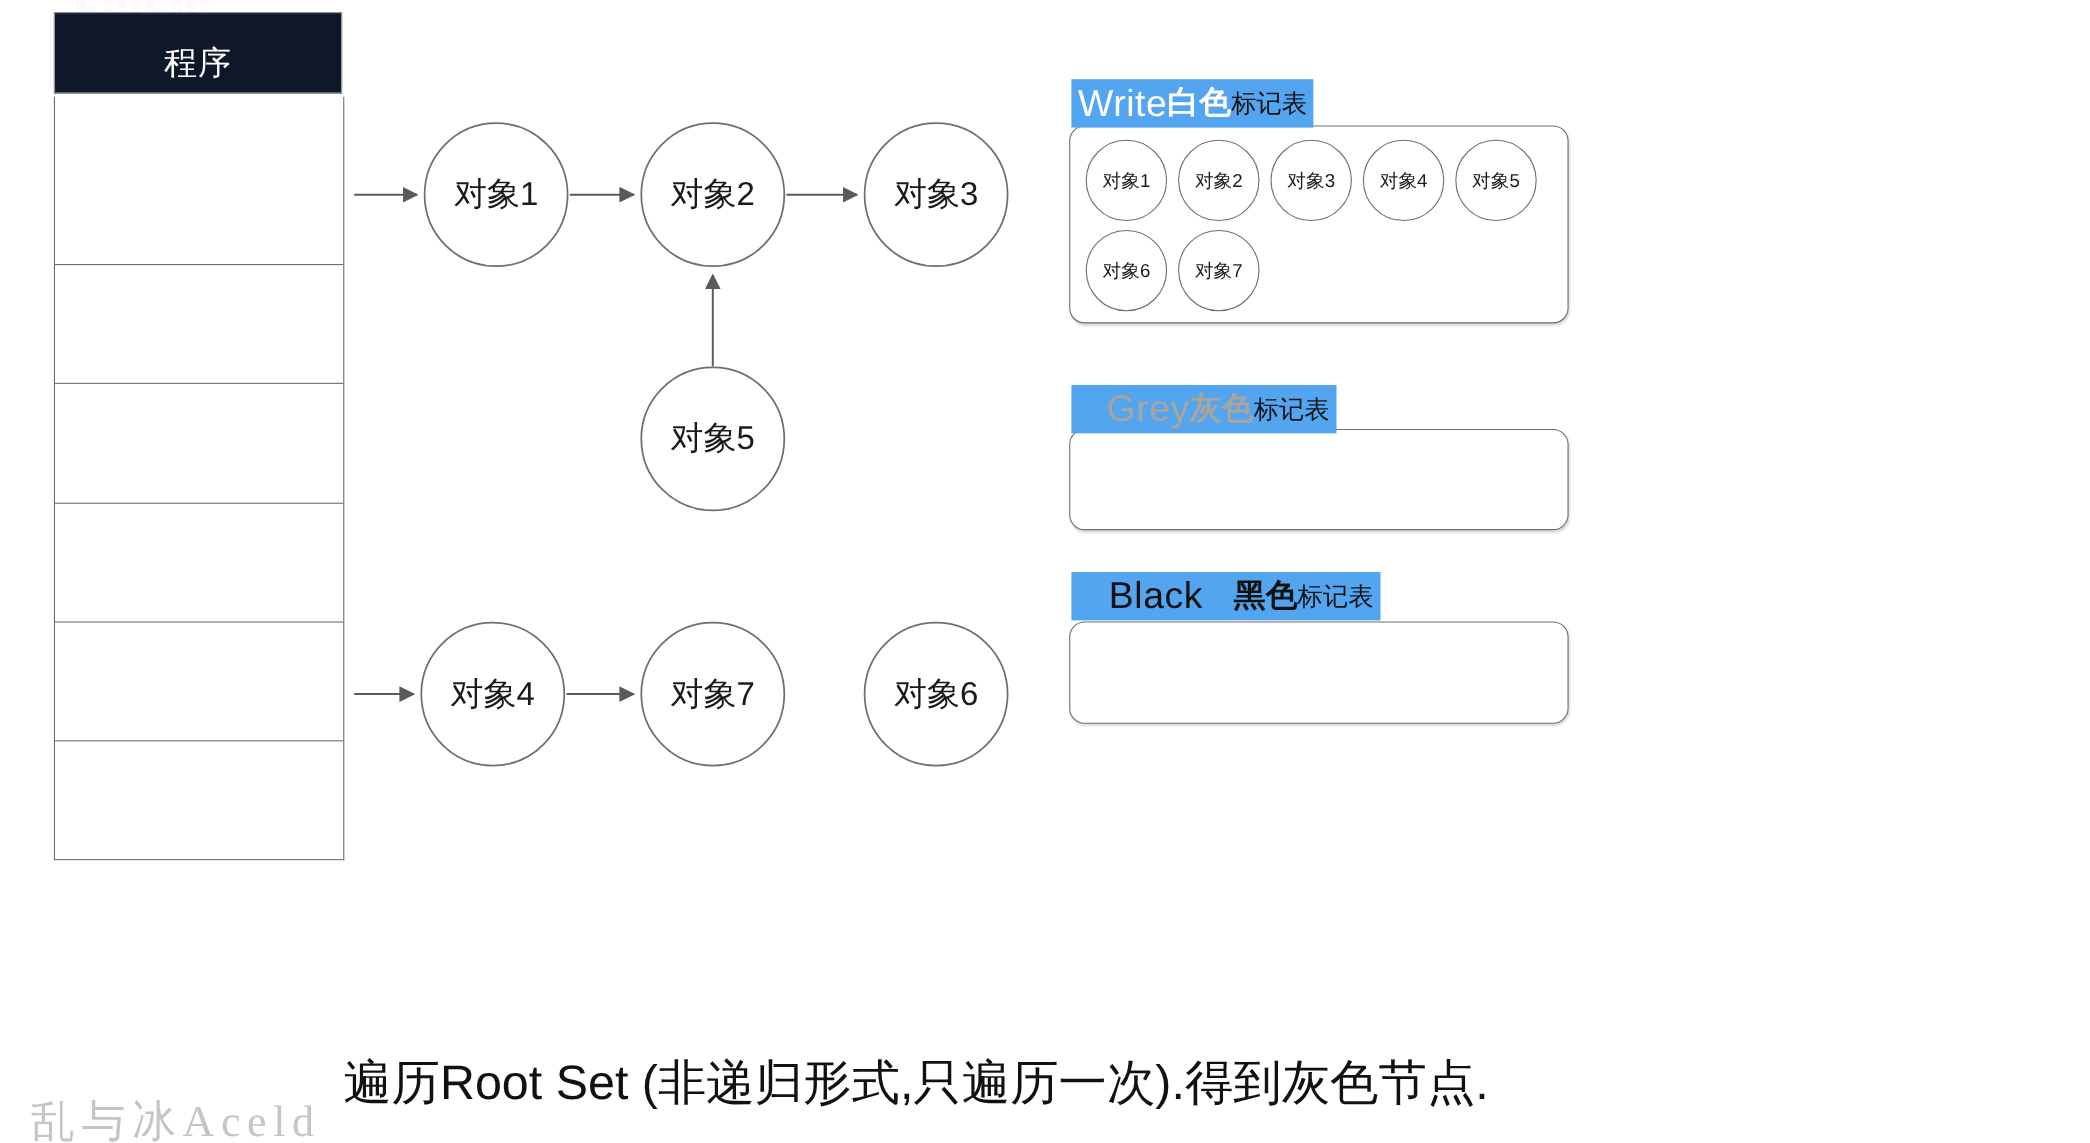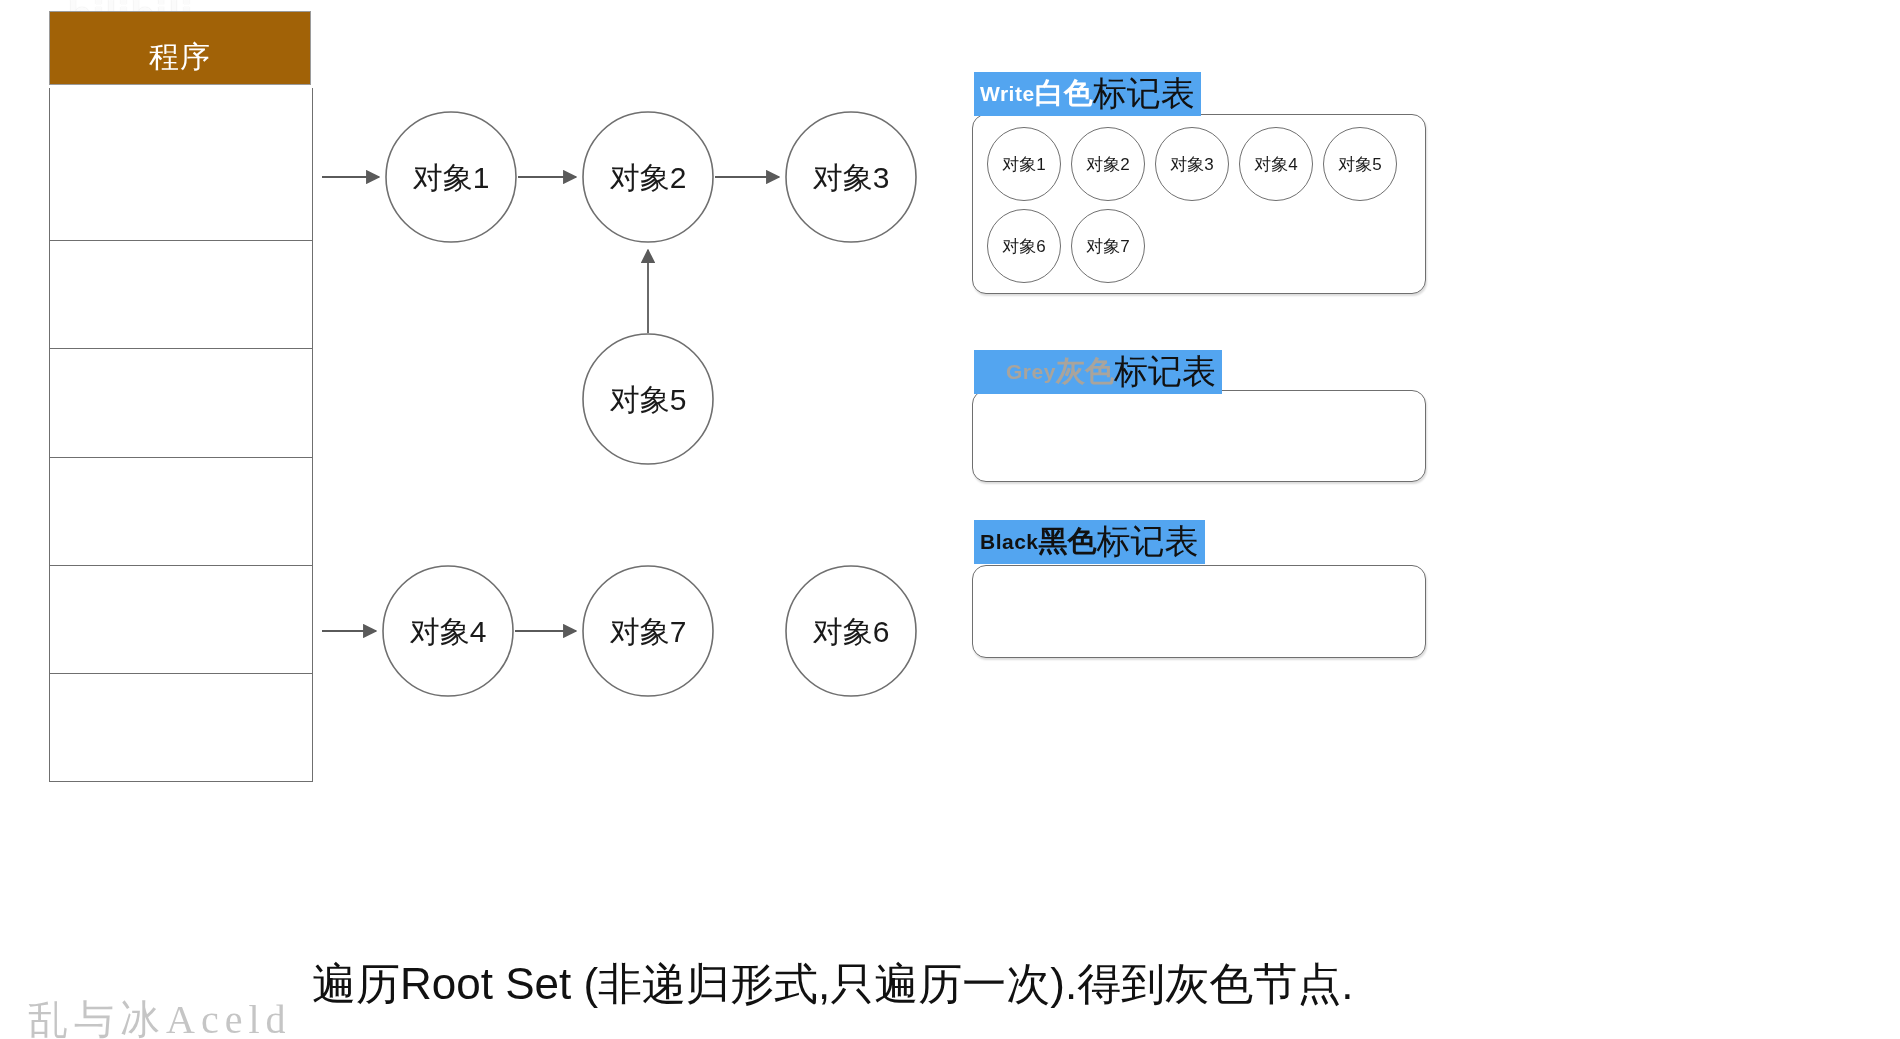--- a/index.html
+++ b/index.html
@@ -58,21 +58,21 @@
     user-select: none;
   }
 
   
   .program-box {
     position: absolute;
     left: 49px;
     top: 11px;
     width: 262px;
     height: 74px;
-    background: #a16207;
+    background: #0f172a;
     border: 1px solid #9a9a9a;
     box-sizing: border-box;
     display: flex;
     align-items: flex-end;
     justify-content: center;
     padding-bottom: 6px;
   }
   .program-box span {
     color: #ffffff;
     font-size: 30px;
@@ -152,36 +152,36 @@
     top: 0;
     height: 44px;
     padding: 0 6px;
     background: #53A5F0;
     display: flex;
     align-items: center;
     white-space: nowrap;
     box-sizing: border-box;
   }
   .mark-header .kw {
-    font-size: 21px;
-    font-weight: bold;
+    font-size: 34px;
+    font-weight: normal;
     letter-spacing: 0.5px;
   }
   .mark-header .cn {
     font-size: 29px;
     font-weight: bold;
     font-family: Liberation Mono, monospace;
   }
   .mark-header .tail {
-    font-size: 34px;
+    font-size: 23px;
     color: #111111;
   }
   .kw-white, .cn-white { color: #ffffff; }
   .kw-grey, .cn-grey { color: #a9a49c; }
-  .kw-black, .cn-black { color: #111111; }
+  .kw-black, .cn-black { color: #111111; margin-left: 28px; }
 
   .mark-body {
     position: absolute;
     border: 1.5px solid #6f6f6f;
     border-radius: 14px;
     background: #ffffff;
     box-sizing: border-box;
     box-shadow: 1px 2px 2px rgba(0,0,0,0.14);
   }
   .chip-grid {

